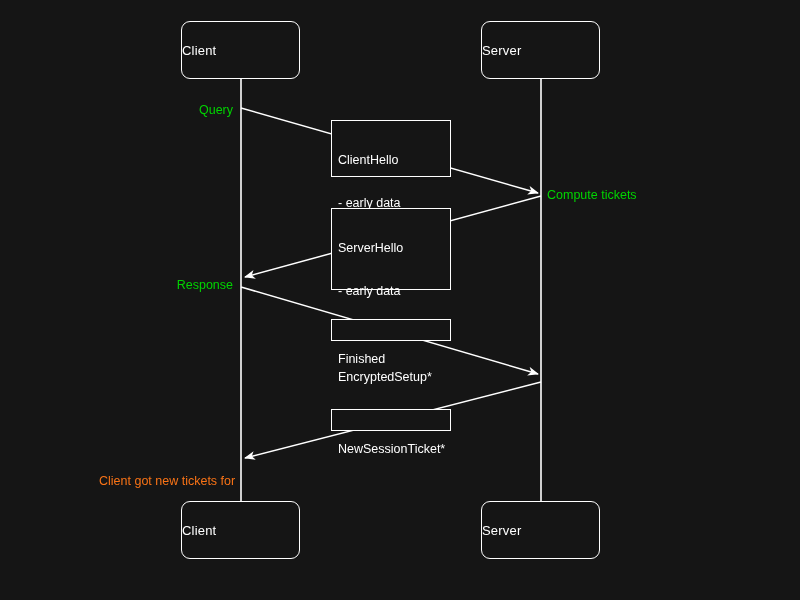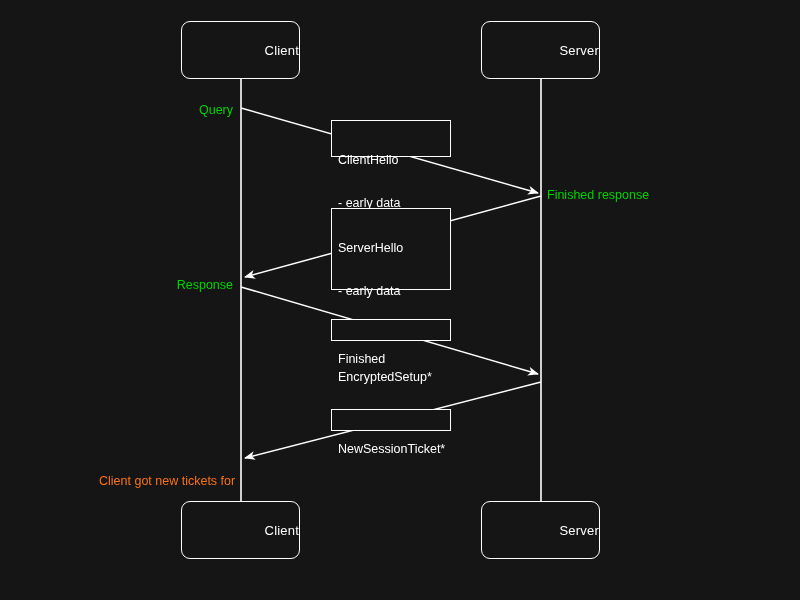--- a/index.html
+++ b/index.html
@@ -21,21 +21,21 @@
     width: 800px; height: 600px;
   }
   .actor-box {
     position: absolute;
     box-sizing: border-box;
     border: 1.6px solid #ffffff;
     border-radius: 9px;
     background: #151515;
     display: flex;
     align-items: center;
-    justify-content: flex-end;
+    justify-content: flex-start;
     color: #ffffff;
     font-size: 13px;
     letter-spacing: 0.2px;
   }
   .msg-box {
     position: absolute;
     box-sizing: border-box;
     border: 1.4px solid #ffffff;
     background: #151515;
     color: #ffffff;
@@ -86,21 +86,21 @@
     <span>Server</span>
   </div>
 
   <div class="actor-box" style="left:181px; top:501px; width:119px; height:58px;">
     <span>Client</span>
   </div>
   <div class="actor-box" style="left:481px; top:501px; width:119px; height:58px;">
     <span>Server</span>
   </div>
 
-  <div class="msg-box" style="left:331px; top:120px; width:120px; height:37px;">
+  <div class="msg-box" style="left:331px; top:120px; width:120px; height:57px;">
     <div>ClientHello</div>
     <div>- early data</div>
     <div class="green">Query</div>
   </div>
 
   <div class="msg-box" style="left:331px; top:208px; width:120px; height:82px;">
     <div>ServerHello</div>
     <div>- early data</div>
     <div class="green">Response</div>
     <div>EncryptedSetup*</div>
@@ -110,21 +110,21 @@
   <div class="msg-box" style="left:331px; top:319px; width:120px; height:22px;">
     <div>Finished</div>
   </div>
 
   <div class="msg-box" style="left:331px; top:409px; width:120px; height:22px;">
     <div>NewSessionTicket*</div>
   </div>
 
   <div class="note right" style="left:111px; top:103px; width:122px;">Query</div>
 
-  <div class="note" style="left:547px; top:188px;">Finished response</div>
+  <div class="note" style="left:547px; top:188px;">Compute tickets</div>
 
   <div class="note right" style="left:111px; top:278px; width:122px;">Response</div>
 
   <div class="note white" style="left:99px; top:445px;">
     <div>Client got new tickets for</div>
   </div>
 
 </div>
 
 </body></html>

